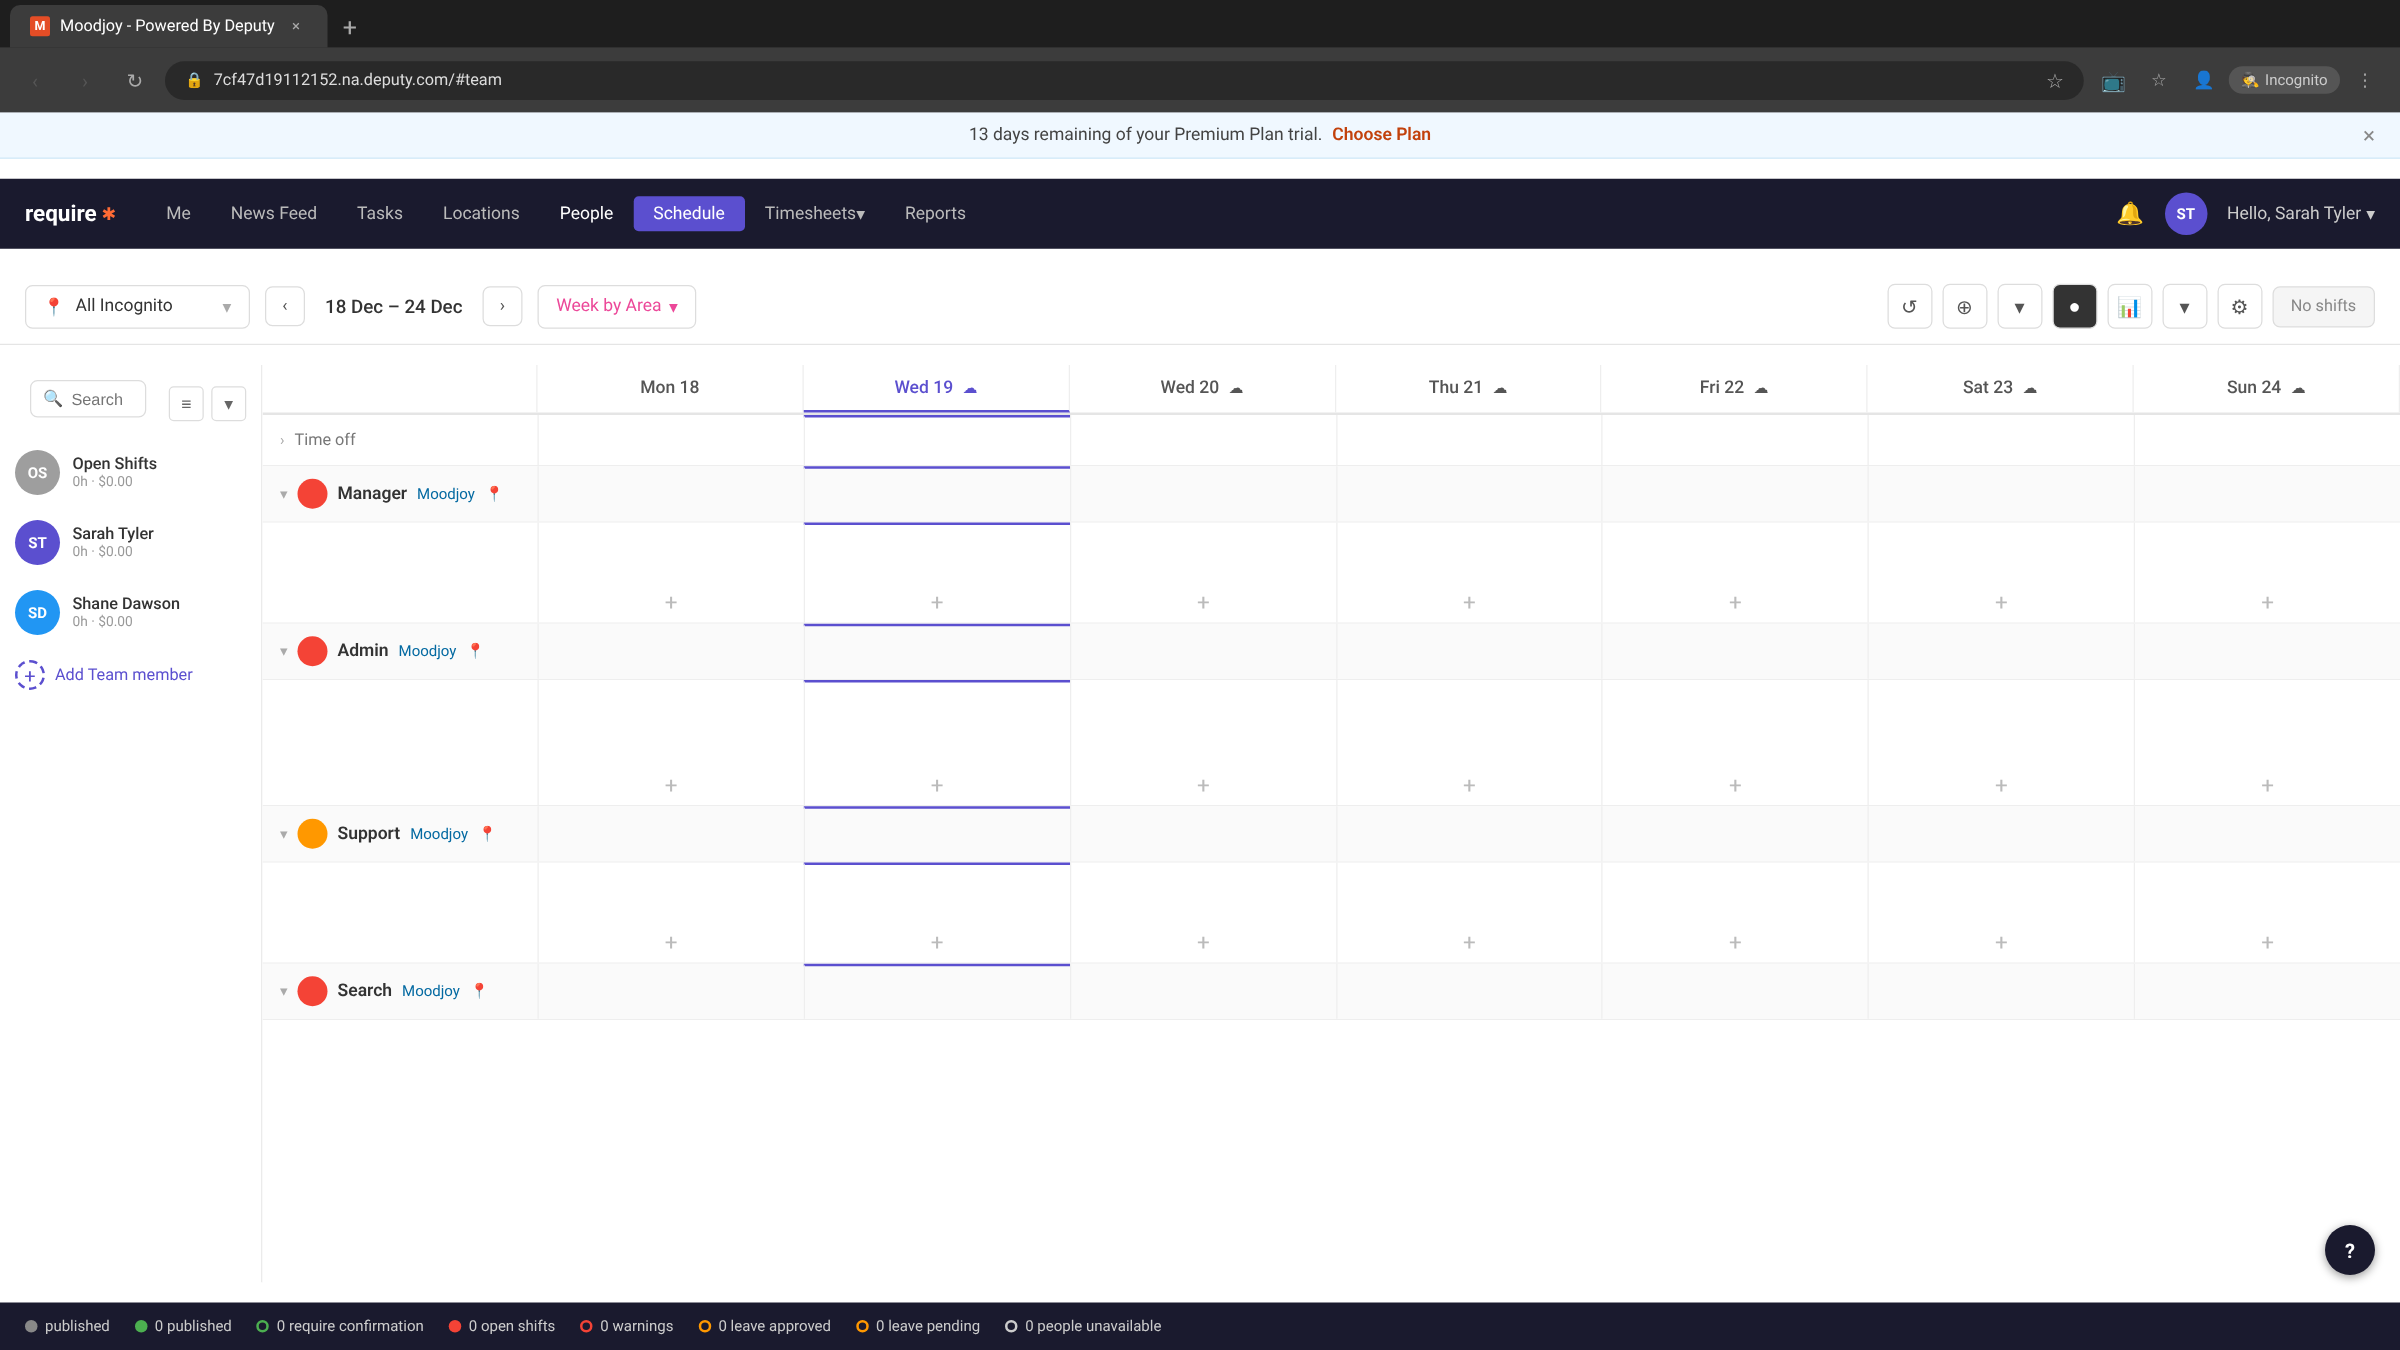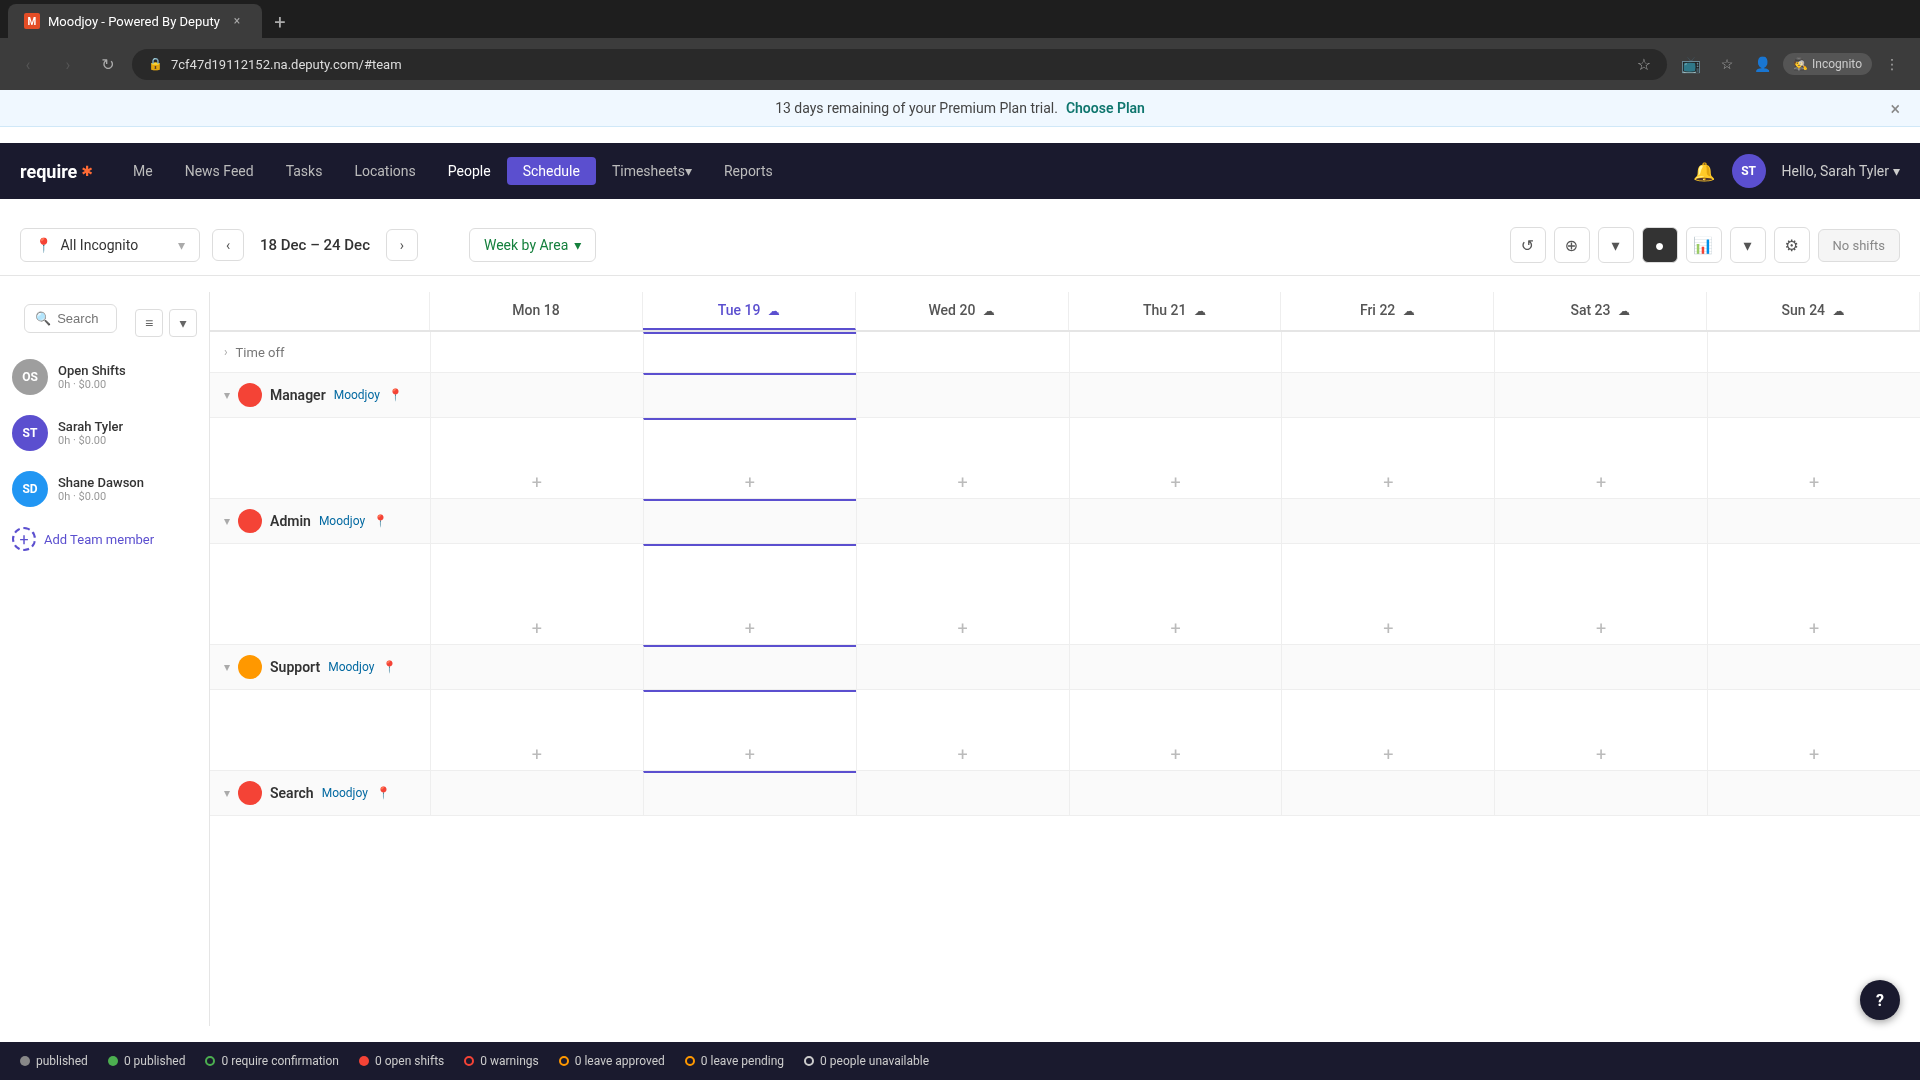--- a/index.html
+++ b/index.html
@@ -21,21 +21,21 @@
     .address-text { color: #ddd; flex: 1; }
     .nav-right { display: flex; align-items: center; gap: 4px; }
     .nav-icon-btn { width: 32px; height: 32px; display: flex; align-items: center; justify-content: center; color: #aaa; cursor: pointer; border-radius: 50%; font-size: 14px; }
     .incognito-badge { background: #555; border-radius: 12px; padding: 4px 10px; font-size: 12px; color: #ccc; display: flex; align-items: center; gap: 4px; cursor: pointer; }
 
     
     .app-container { background: #fff; height: calc(1080px - 90px); display: flex; flex-direction: column; gap: 16px; }
 
     
     .trial-banner { background: #f0f8ff; border-bottom: 1px solid #d0e8f8; padding: 10px 20px; display: flex; align-items: center; justify-content: center; gap: 8px; font-size: 14px; color: #444; position: relative; }
-    .trial-banner-link { color: #0f766e; font-weight: 600; cursor: pointer; text-decoration: none; }
+    .trial-banner-link { color: #c2410c; font-weight: 600; cursor: pointer; text-decoration: none; }
     .trial-banner-close { position: absolute; right: 20px; color: #888; cursor: pointer; font-size: 18px; }
 
     
     .top-nav { background: #1a1a2e; padding: 0 20px; display: flex; align-items: center; height: 56px; gap: 0; }
     .deputy-logo { display: flex; align-items: center; gap: 4px; margin-right: 24px; cursor: pointer; }
     .logo-text { color: #fff; font-size: 18px; font-weight: 700; }
     .logo-star { color: #ff6b35; font-size: 14px; }
     .nav-link { color: #bbb; padding: 0 16px; height: 72px; display: flex; align-items: center; cursor: pointer; font-size: 14px; text-decoration: none; transition: color 0.2s; }
     .nav-link.schedule-active { background: #5b4fcf; color: #fff; border-radius: 4px; padding: 6px 16px; height: auto; }
     .nav-right-actions { margin-left: auto; display: flex; align-items: center; gap: 16px; }
@@ -43,21 +43,21 @@
     .user-avatar { width: 34px; height: 34px; background: #5b4fcf; border-radius: 50%; display: flex; align-items: center; justify-content: center; color: #fff; font-size: 12px; font-weight: 700; cursor: pointer; }
     .user-greeting { color: #ccc; font-size: 14px; cursor: pointer; display: flex; align-items: center; gap: 4px; }
 
     
     .schedule-header { background: #fff; padding: 12px 20px; display: flex; align-items: center; gap: 12px; border-bottom: 1px solid #e5e5e5; }
     .location-dropdown { background: #fff; border: 1px solid #ddd; border-radius: 6px; padding: 8px 14px; display: flex; align-items: center; gap: 8px; cursor: pointer; font-size: 14px; color: #333; min-width: 180px; }
     .location-pin { color: #5b4fcf; font-size: 14px; }
     .date-nav { display: flex; align-items: center; gap: 8px; }
     .date-nav-btn { width: 32px; height: 32px; border: 1px solid #ddd; border-radius: 6px; display: flex; align-items: center; justify-content: center; cursor: pointer; color: #555; background: #fff; }
     .date-range { font-size: 15px; font-weight: 500; color: #333; padding: 0 8px; }
-    .view-dropdown { border: 1px solid #ddd; border-radius: 6px; padding: 8px 14px; display: flex; align-items: center; gap: 6px; cursor: pointer; font-size: 14px; color: #15803d; background: #fff; margin-left: 39px; }
+    .view-dropdown { border: 1px solid #ddd; border-radius: 6px; padding: 8px 14px; display: flex; align-items: center; gap: 6px; cursor: pointer; font-size: 14px; color: #ec4899; background: #fff; }
     .schedule-actions { margin-left: auto; display: flex; align-items: center; gap: 8px; }
     .action-btn { width: 36px; height: 36px; border: 1px solid #ddd; border-radius: 6px; display: flex; align-items: center; justify-content: center; cursor: pointer; color: #555; background: #fff; font-size: 16px; }
     .no-shifts-badge { background: #f5f5f5; border: 1px solid #ddd; border-radius: 6px; padding: 8px 14px; font-size: 13px; color: #888; }
 
     
     .main-content { display: flex; flex: 1; overflow: hidden; }
 
     
     .sidebar { width: 210px; background: #fff; border-right: 1px solid #e5e5e5; display: flex; flex-direction: column; padding: 12px 0; overflow-y: auto; flex-shrink: 0; }
     .search-box { margin: 0 12px 8px; display: flex; align-items: center; border: 1px solid #ddd; border-radius: 6px; padding: 6px 10px; gap: 6px; }
@@ -246,21 +246,21 @@
     </div>
 
     <div class="schedule-grid">
 
       <div class="grid-header">
         <div class="grid-header-cell"></div>
         <div class="grid-header-cell">
           <span>Mon 18</span>
         </div>
         <div class="grid-header-cell today">
-          <span>Tue 19</span>
+          <span>Wed 19</span>
           <span class="weather-icon">☁</span>
         </div>
         <div class="grid-header-cell">
           <span>Wed 20</span>
           <span class="weather-icon">☁</span>
         </div>
         <div class="grid-header-cell">
           <span>Thu 21</span>
           <span class="weather-icon">☁</span>
         </div>

